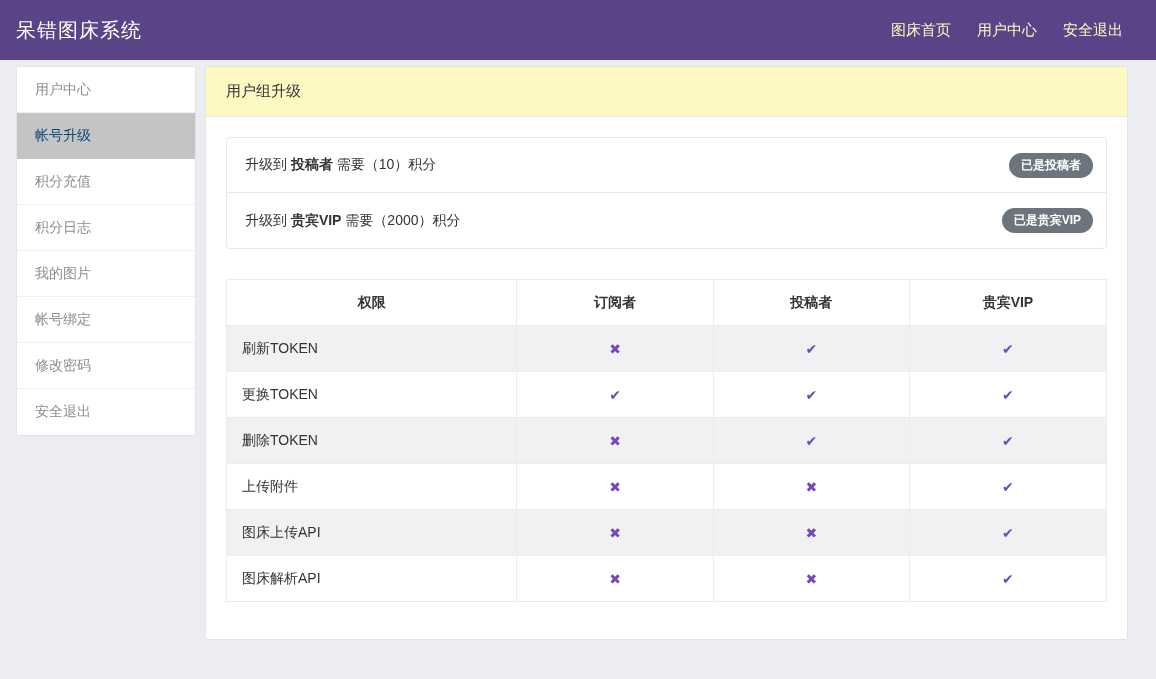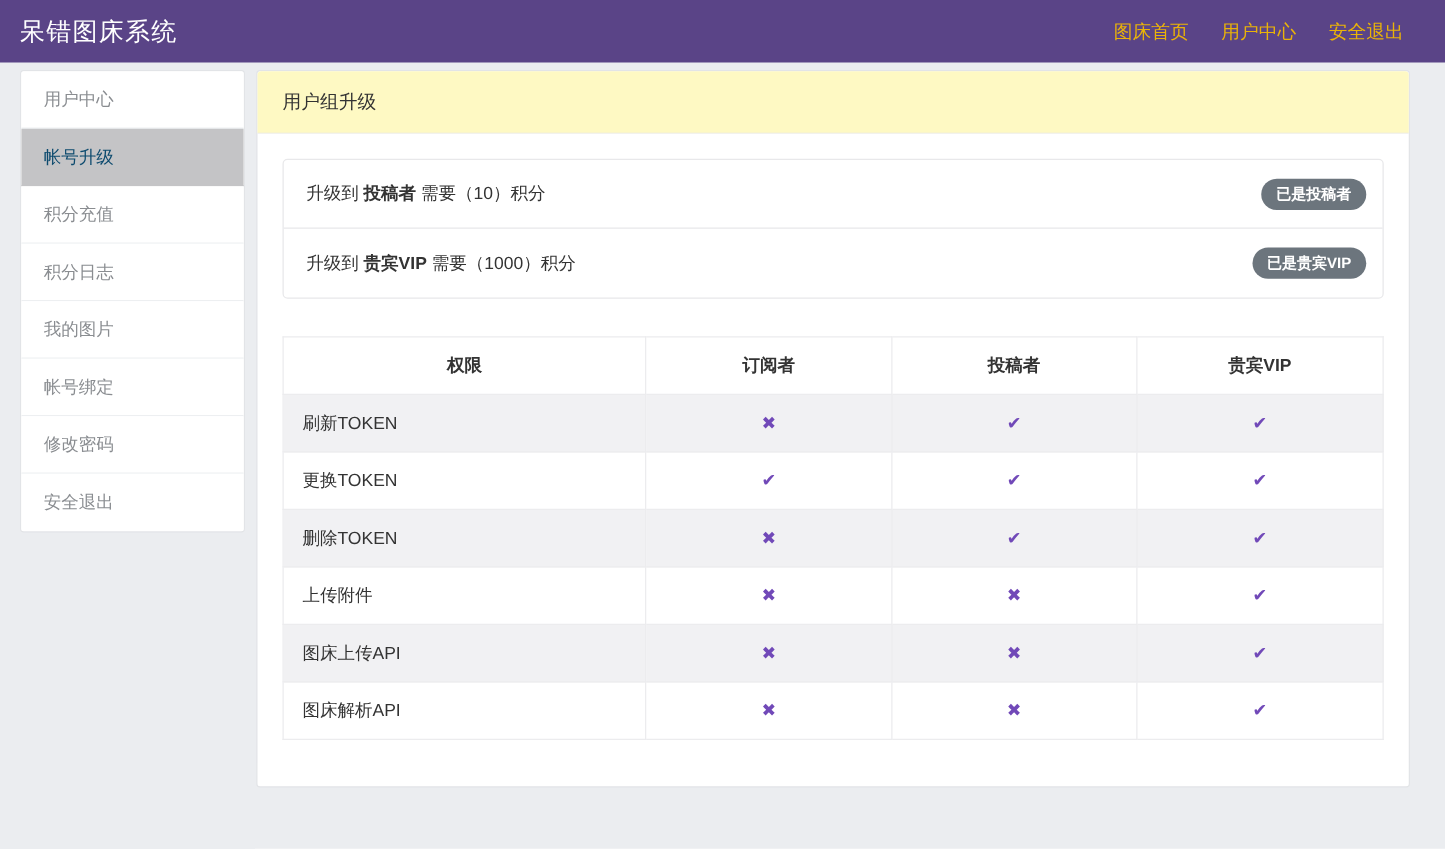--- a/index.html
+++ b/index.html
@@ -5,36 +5,36 @@
   * { margin: 0; padding: 0; box-sizing: border-box; }
   html, body { width: 1156px; height: 679px; overflow: hidden; }
   body {
     font-family: "Liberation Sans", "DejaVu Sans", sans-serif;
     background: #ebedf0;
     color: #333;
   }
 
   
   .topbar {
-    height: 50px;
+    height: 60px;
     background: #5a4487;
     display: flex;
     align-items: center;
     justify-content: space-between;
     padding: 0 33px 0 16px;
   }
   .brand {
     color: #ffffff;
     font-size: 20px;
     letter-spacing: 1px;
     cursor: pointer;
   }
   .topnav { display: flex; align-items: center; }
   .topnav a {
-    color: #eab308;
+    color: #fef9c3;
     font-size: 15px;
     text-decoration: none;
     margin-left: 26px;
     cursor: pointer;
   }
 
   
   .page {
     display: flex;
     align-items: flex-start;
@@ -160,21 +160,21 @@
     <header class="panel-header">
       <span>用户组升级</span>
     </header>
     <div class="panel-body">
       <div class="upgrade-box">
           <div class="upgrade-row">
             <div class="upgrade-text"><span>升级到 </span><b>投稿者</b><span> 需要（10）积分</span></div>
             <span class="badge">已是投稿者</span>
           </div>
           <div class="upgrade-row">
-            <div class="upgrade-text"><span>升级到 </span><b>贵宾VIP</b><span> 需要（1000）积分</span></div>
+            <div class="upgrade-text"><span>升级到 </span><b>贵宾VIP</b><span> 需要（2000）积分</span></div>
             <span class="badge">已是贵宾VIP</span>
           </div>
         </div>
       <table class="perm">
         <colgroup>
           <col style="width:33%">
             <col style="width:22.3%">
             <col style="width:22.3%">
             <col style="width:22.4%">
         </colgroup>

